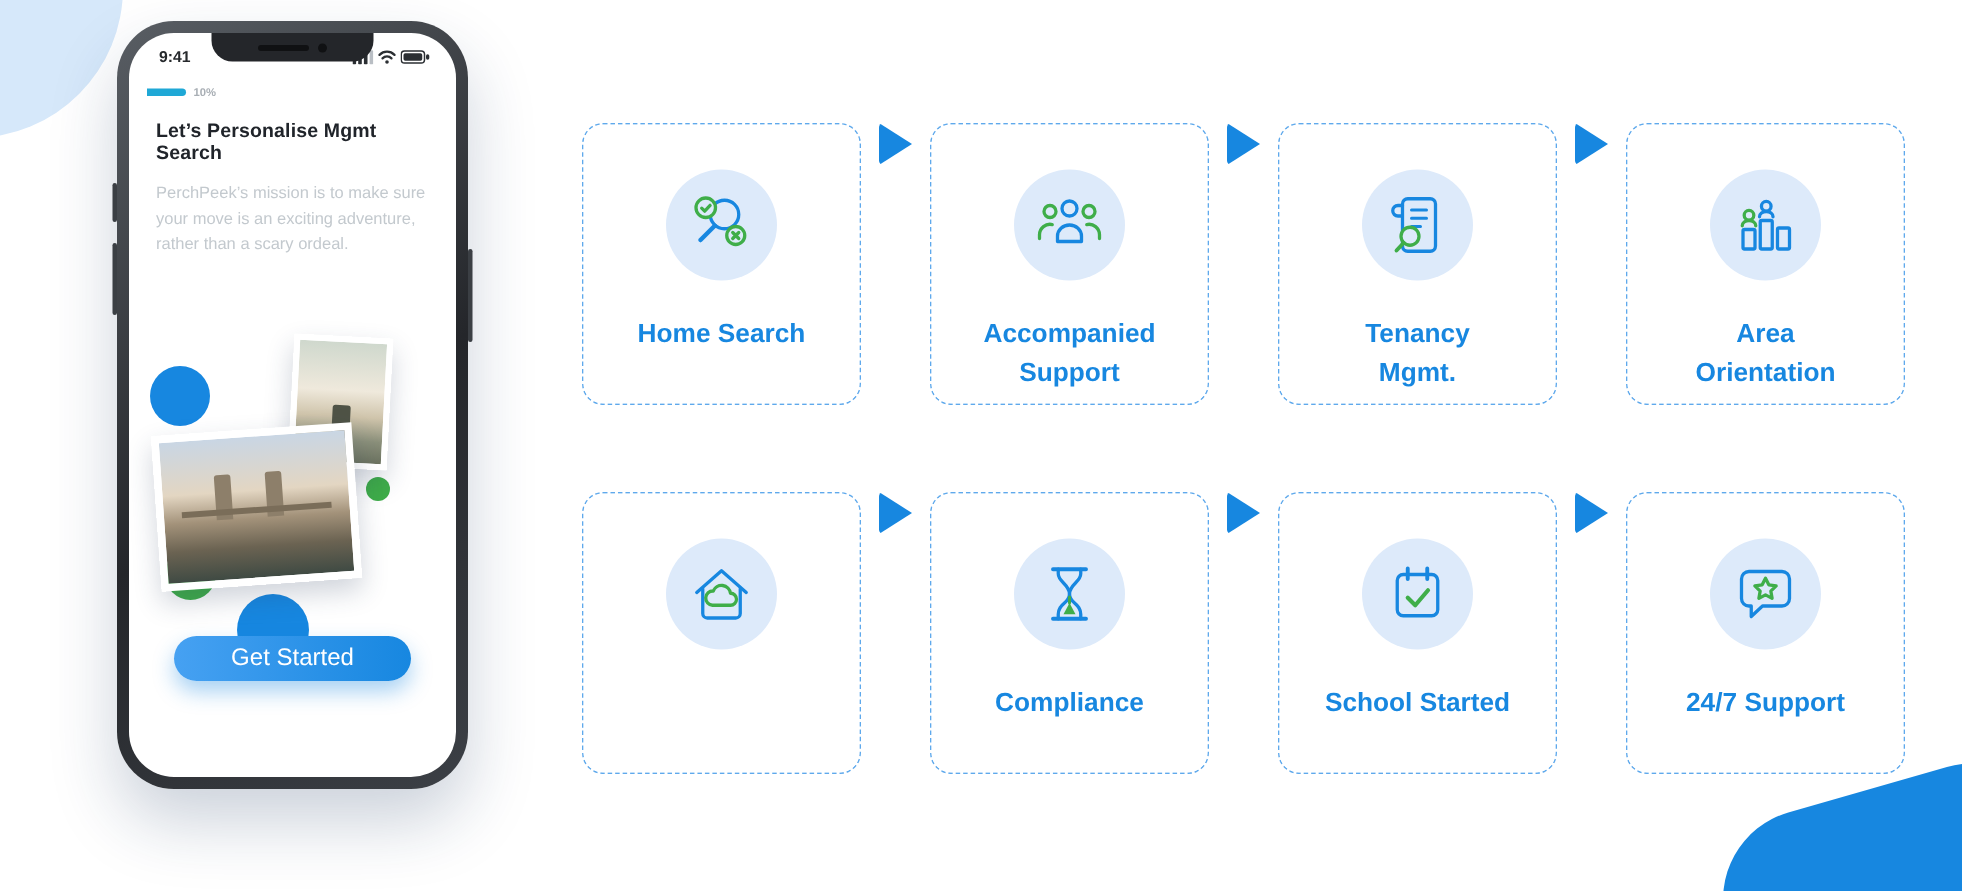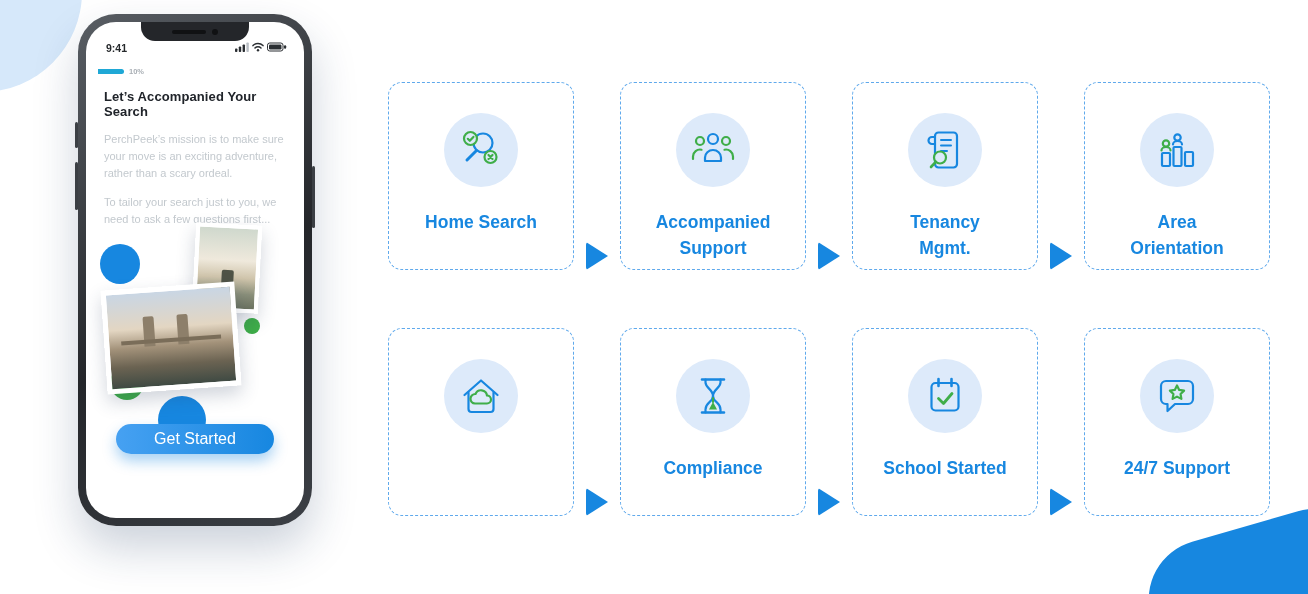--- a/index.html
+++ b/index.html
@@ -18,21 +18,21 @@
   .side-btn { position:absolute; background:#3b3f44; border-radius:2px; width:3px; }
   .sb1 { left:-3px; top:108px; height:26px; }
   .sb2 { left:-3px; top:148px; height:48px; }
   .sbr { right:-3px; top:152px; height:62px; }
   .screen { position:relative; width:100%; height:100%; background:#fff; border-radius:30px; overflow:hidden; }
   .notch { position:absolute; top:0; left:50%; transform:translateX(-50%); width:108px; height:19px;
            background:#24262a; border-radius:0 0 14px 14px; z-index:5; display:flex; align-items:center; justify-content:center; gap:6px; }
   .speaker { width:34px; height:4px; background:#101113; border-radius:2px; display:inline-block; }
   .camera { width:6px; height:6px; background:#101113; border-radius:50%; display:inline-block; }
 
-  .statusbar { display:flex; justify-content:space-between; align-items:flex-start; padding:20px 17px 0 20px;
+  .statusbar { display:flex; justify-content:space-between; align-items:center; padding:10px 17px 0 20px;
                font-size:10.5px; font-weight:700; color:#26292c; }
   .status-icons { display:flex; align-items:center; gap:3px; }
 
   .progress-row { display:flex; align-items:center; gap:5px; margin-top:13px;padding-left:12px; }
   .progress-fill { width:26px; height:5px; background:#1fa8d6; border-radius:0 3px 3px 0; }
   .progress-label { font-size:7.5px; color:#a9afb5; font-weight:700; }
 
   .app-title { margin:13px 18px 0; font-size:13px; font-weight:700; color:#20242a; letter-spacing:.1px; }
   .app-p { margin:12px 20px 0 18px; font-size:11px; line-height:1.55; color:#c3c9ce; }
 
@@ -52,21 +52,21 @@
   .photo-front .t1 { left:28%; } .photo-front .t2 { left:56%; }
   .photo-front .bridge { position:absolute; left:10%; right:10%; top:50%; height:4px; background:#7a6d59; }
 
   .cta { position:absolute; left:50%; top:402px; transform:translateX(-50%); width:158px; height:30px;
          background:linear-gradient(90deg,#46a1f2,#1787e0); border:none; border-radius:16px;
          color:#fff; font-size:16px; font-family:"Liberation Sans", sans-serif;
          box-shadow:0 7px 14px rgba(23,135,224,.38); cursor:pointer; z-index:4; }
 
   
   .features { position:absolute; left:388px; top:82px; }
-  .feature-row { display:flex; align-items:flex-end; }
+  .feature-row { display:flex; align-items:flex-start; }
   .feature-row.first { margin-bottom:58px; }
   .card { width:186px; height:188px; border:1.6px dashed #5fa9ec; border-radius:14px;
           display:flex; flex-direction:column; align-items:center; padding-top:30px; background:#fff; }
   .icon-circle { width:74px; height:74px; border-radius:50%; background:#ddeafa;
                  display:flex; align-items:center; justify-content:center; flex:0 0 auto; }
   .card-label { margin-top:22px; font-size:17.5px; font-weight:700; color:#1787e0;
                 text-align:center; line-height:1.5; white-space:pre-line; }
   .arrow { width:0; height:0; border-top:14px solid transparent; border-bottom:14px solid transparent;
            border-left:22px solid #1787e0; margin:0 12px; border-radius:3px; }
 </style>
@@ -109,23 +109,22 @@
             <rect x="17" y="3.2" width="2.2" height="3.6" rx="1.1" fill="#2b2f33"></rect>
           </svg>
         </span>
       </div>
 
       <div class="progress-row">
         <span class="progress-fill"></span>
         <span class="progress-label">10%</span>
       </div>
 
-      <h2 class="app-title">Let’s Accompanied Your Search</h2>
+      <h2 class="app-title">Let’s Personalise Mgmt Search</h2>
       <p class="app-p">PerchPeek’s mission is to make sure your move is an exciting adventure, rather than a scary ordeal.</p>
-      <p class="app-p">To tailor your search just to you, we need to ask a few questions first...</p>
 
       <div class="collage">
         <span class="c-circle cc-blue-tl"></span>
         <span class="c-circle cc-green-sm"></span>
         <span class="c-circle cc-blue-bc"></span>
         <div class="photo photo-back">
           <span class="door"></span>
         </div>
         <div class="photo photo-front">
           <span class="tower t1"></span>

